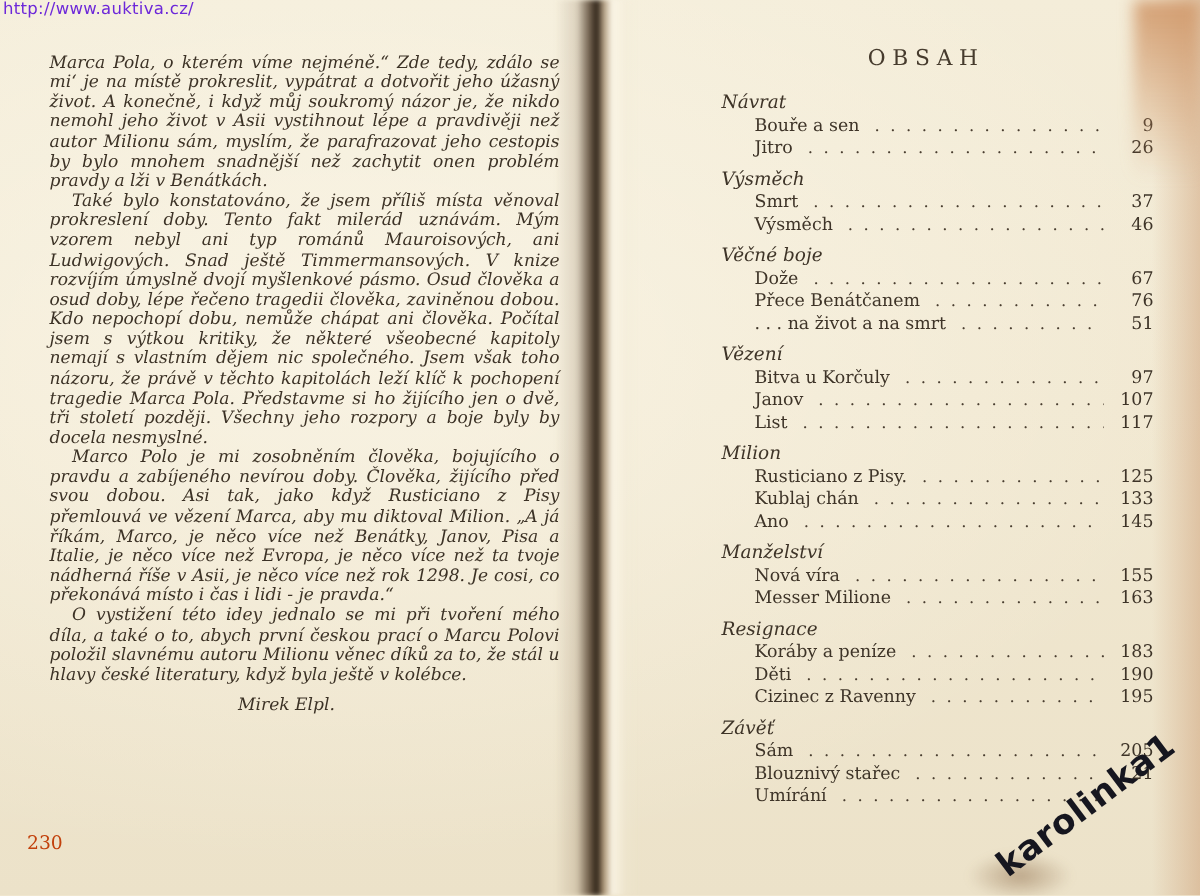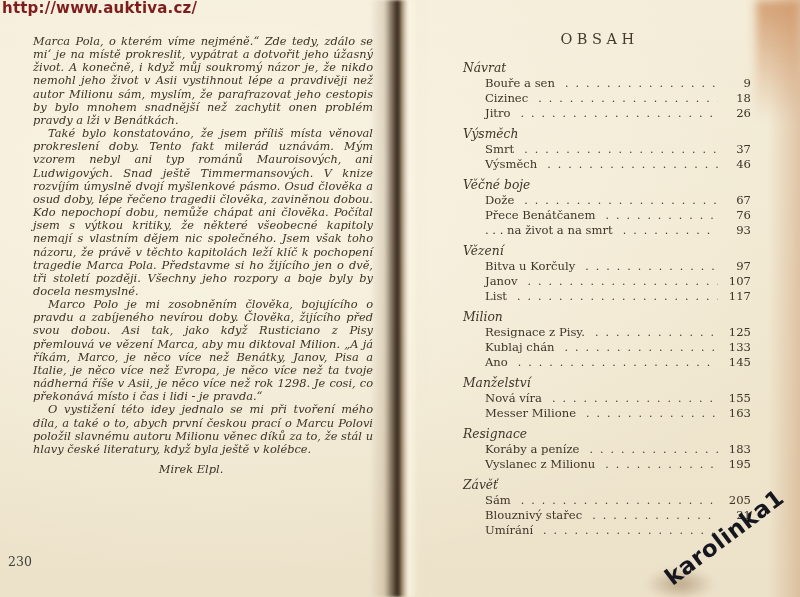--- a/index.html
+++ b/index.html
@@ -10,35 +10,35 @@
   }
   .scan-bg{
     position:absolute;inset:0;
     background:
       radial-gradient(120% 95% at 28% 38%, rgba(255,252,242,0.55), rgba(255,252,242,0) 62%),
       linear-gradient(180deg,#f4edd9 0%,#f1e8d1 45%,#ece2c9 100%);
   }
   
   .url-overlay{
     position:absolute;left:2px;top:-1px;
-    font-family:"DejaVu Sans", sans-serif;font-weight:bold;
-    font-size:15px;letter-spacing:0.2px;color:#7f1d1d;
+    font-family:"DejaVu Sans", sans-serif;font-weight:normal;
+    font-size:11px;letter-spacing:0.2px;color:#6d28d9;
   }
   
   .left-page{
     position:absolute;left:33px;top:35px;width:340px;
     color:#3c3226;font-style:italic;
     font-size:11.4px;line-height:13.15px;text-align:justify;
   }
   .left-page p{margin:0;text-indent:15px;}
   .left-page p.no-indent{text-indent:0;}
   .signature{text-align:center;padding-right:24px;margin-top:7px;}
   .folio{
-    position:absolute;left:8px;top:554px;
-    font-size:12.5px;color:#404040;
+    position:absolute;left:18px;top:554px;
+    font-size:12.5px;color:#c2410c;
   }
   
   .gutter{
     position:absolute;left:370px;top:0;width:56px;height:597px;
     filter:blur(1.5px);
     background:linear-gradient(90deg,
       rgba(90,60,30,0) 0%,
       rgba(90,60,30,0.16) 26%,
       rgba(52,32,14,0.72) 42%,
       rgba(28,17,7,0.92) 50%,
@@ -57,21 +57,21 @@
     position:absolute;right:0;top:0;width:32px;height:597px;
     background:linear-gradient(to left, rgba(196,140,96,0.4), rgba(196,140,96,0));
   }
   .corner-tr{
     position:absolute;right:0;top:0;width:44px;height:120px;
     background:linear-gradient(to bottom, rgba(206,146,98,0.85), rgba(206,146,98,0));
     filter:blur(5px);
   }
   
   .toc{
-    position:absolute;left:448px;top:31px;width:303px;color:#3e3428;
+    position:absolute;left:466px;top:31px;width:303px;color:#3e3428;
   }
   .toc-heading{
     text-align:center;font-size:14.5px;letter-spacing:4.5px;
     margin:0 0 13px 0;color:#463b2d;font-weight:normal;
   }
   .toc-section{margin-top:5px;margin-left:15px;}
   .toc-section-title{font-style:italic;font-size:12.3px;line-height:16px;}
   .toc-row{
     display:flex;align-items:flex-start;padding-left:22px;
     line-height:15px;font-size:11.6px;
@@ -117,25 +117,20 @@
   <h1 class="toc-heading">OBSAH</h1>
 
   <div class="toc-section">
     <div class="toc-section-title">Návrat</div>
     <div class="toc-row">
         <span class="toc-label">Bouře a sen</span>
         <span class="toc-dots"></span>
         <span class="toc-page">9</span>
       </div>
     <div class="toc-row">
-        <span class="toc-label">Cizinec</span>
-        <span class="toc-dots"></span>
-        <span class="toc-page">18</span>
-      </div>
-    <div class="toc-row">
         <span class="toc-label">Jitro</span>
         <span class="toc-dots"></span>
         <span class="toc-page">26</span>
       </div>
   </div>
 
   <div class="toc-section">
     <div class="toc-section-title">Výsměch</div>
     <div class="toc-row">
         <span class="toc-label">Smrt</span>
@@ -157,21 +152,21 @@
         <span class="toc-page">67</span>
       </div>
     <div class="toc-row">
         <span class="toc-label">Přece Benátčanem</span>
         <span class="toc-dots"></span>
         <span class="toc-page">76</span>
       </div>
     <div class="toc-row">
         <span class="toc-label">. . . na život a na smrt</span>
         <span class="toc-dots"></span>
-        <span class="toc-page">93</span>
+        <span class="toc-page">51</span>
       </div>
   </div>
 
   <div class="toc-section">
     <div class="toc-section-title">Vězení</div>
     <div class="toc-row">
         <span class="toc-label">Bitva u Korčuly</span>
         <span class="toc-dots"></span>
         <span class="toc-page">97</span>
       </div>
@@ -183,21 +178,21 @@
     <div class="toc-row">
         <span class="toc-label">List</span>
         <span class="toc-dots"></span>
         <span class="toc-page">117</span>
       </div>
   </div>
 
   <div class="toc-section">
     <div class="toc-section-title">Milion</div>
     <div class="toc-row">
-        <span class="toc-label">Resignace z Pisy.</span>
+        <span class="toc-label">Rusticiano z Pisy.</span>
         <span class="toc-dots"></span>
         <span class="toc-page">125</span>
       </div>
     <div class="toc-row">
         <span class="toc-label">Kublaj chán</span>
         <span class="toc-dots"></span>
         <span class="toc-page">133</span>
       </div>
     <div class="toc-row">
         <span class="toc-label">Ano</span>
@@ -221,21 +216,26 @@
   </div>
 
   <div class="toc-section">
     <div class="toc-section-title">Resignace</div>
     <div class="toc-row">
         <span class="toc-label">Koráby a peníze</span>
         <span class="toc-dots"></span>
         <span class="toc-page">183</span>
       </div>
     <div class="toc-row">
-        <span class="toc-label">Vyslanec z Milionu</span>
+        <span class="toc-label">Děti</span>
+        <span class="toc-dots"></span>
+        <span class="toc-page">190</span>
+      </div>
+    <div class="toc-row">
+        <span class="toc-label">Cizinec z Ravenny</span>
         <span class="toc-dots"></span>
         <span class="toc-page">195</span>
       </div>
   </div>
 
   <div class="toc-section">
     <div class="toc-section-title">Závěť</div>
     <div class="toc-row">
         <span class="toc-label">Sám</span>
         <span class="toc-dots"></span>

